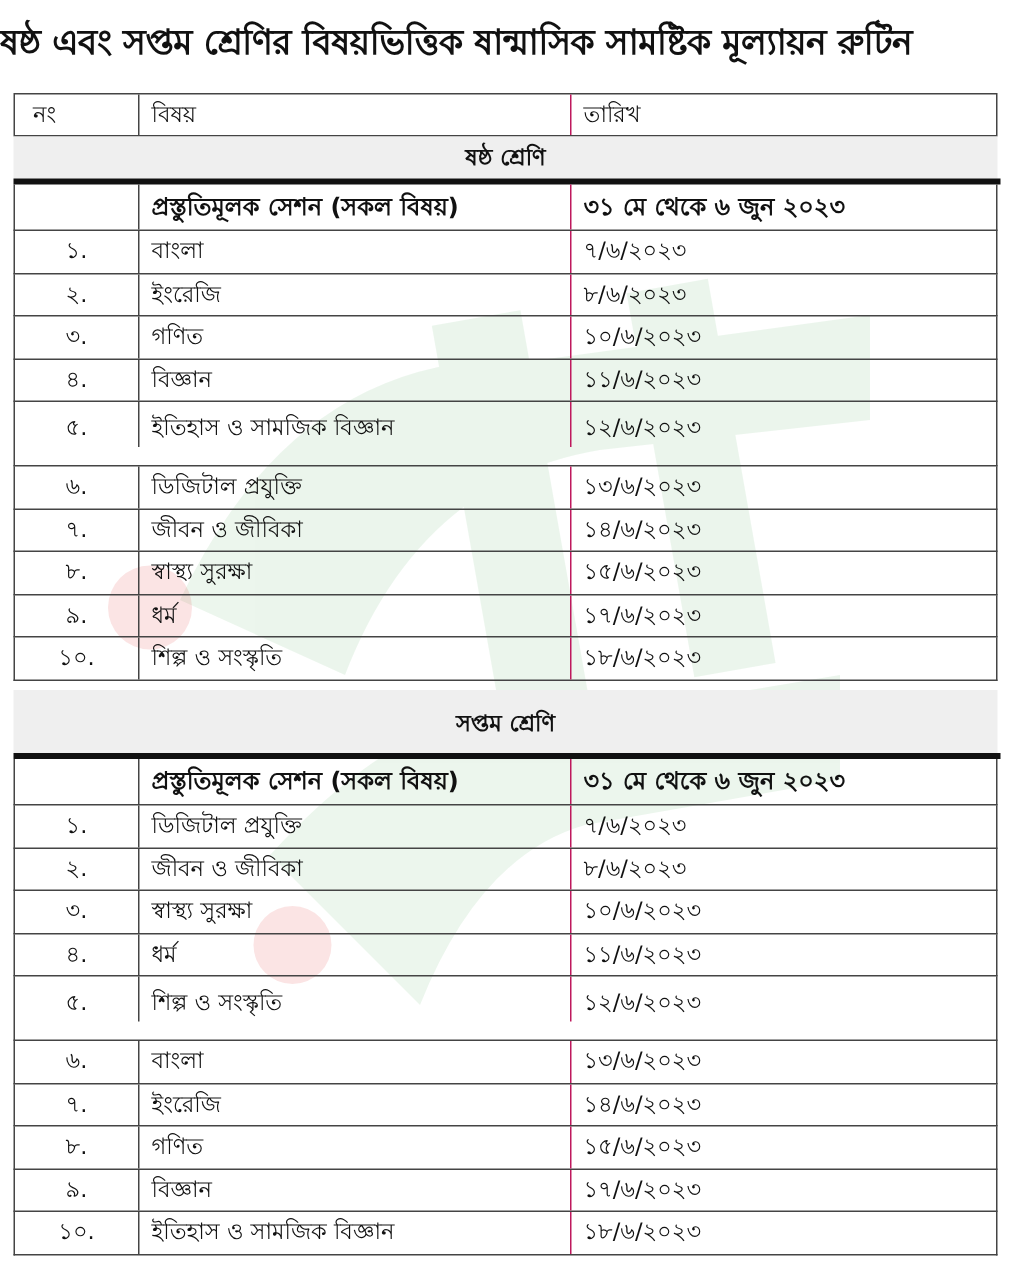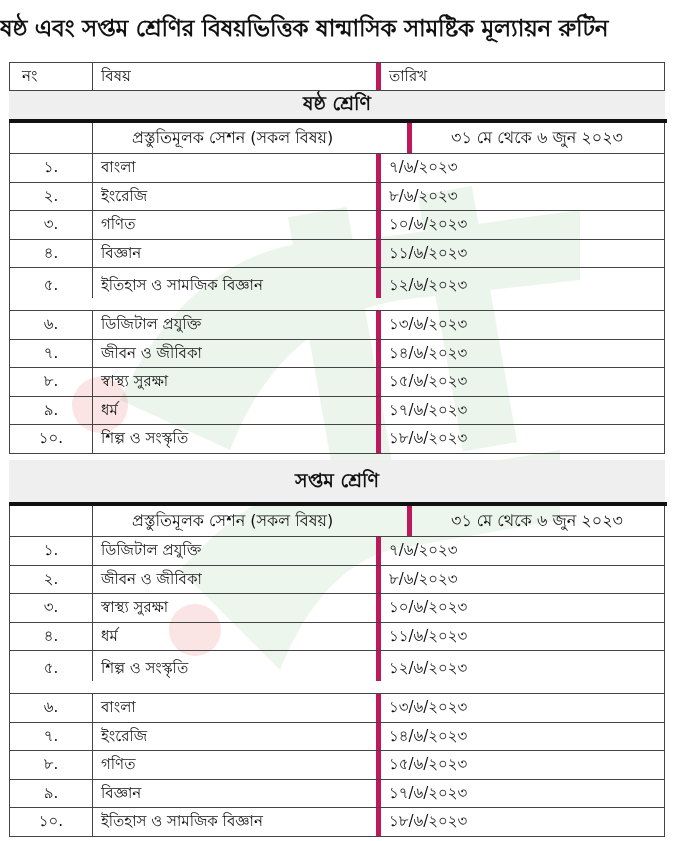--- a/index.html
+++ b/index.html
@@ -23,30 +23,30 @@
   .row {
     display: flex; border-left: 1px solid #444; border-right: 1px solid #444;
     border-bottom: 1px solid #444; box-sizing: border-box;
     background: transparent;
   }
   .cell {
     box-sizing: border-box; display: flex; align-items: center;
     font-size: 15px; padding: 0 8px; white-space: nowrap; overflow: hidden;
   }
   .c1 { width: 83px; border-right: 1px solid #444; justify-content: center; }
-  .c2 { width: 288px; border-right: 5px solid #be185d; }
+  .c2 { width: 288px; border-right: 1px solid #be185d; }
   .c3 { flex: 1; }
   .hdr { border-top: 1px solid #444; height: 29px; }
   .hdr .c1 { justify-content: flex-start; padding-left: 12px; }
   .band {
     background: #efefef; border: none; display: flex; align-items: center;
-    justify-content: center; font-weight: bold; font-size: 19px; margin-left: 0;
+    justify-content: center; font-weight: bold; font-size: 15px; margin-left: 0;
   }
   .bar { height: 4px; background: #111; width: 658px; }
-  .bold { font-weight: normal; font-size: 16px; margin-left: 31px; }
+  .bold { font-weight: bold; font-size: 16px; }
   .r { height: 28.5px; }
   .tall { height: 43px; align-items: flex-start; }
   .tall .cell { align-items: flex-start; padding-top: 5px; }
 </style>
 </head>
 <body>
 
 <div class="title">ষষ্ঠ এবং সপ্তম শ্রেণির বিষয়ভিত্তিক ষান্মাসিক সামষ্টিক মূল্যায়ন রুটিন</div>
 
 <svg class="watermark" viewBox="0 0 560 620">

